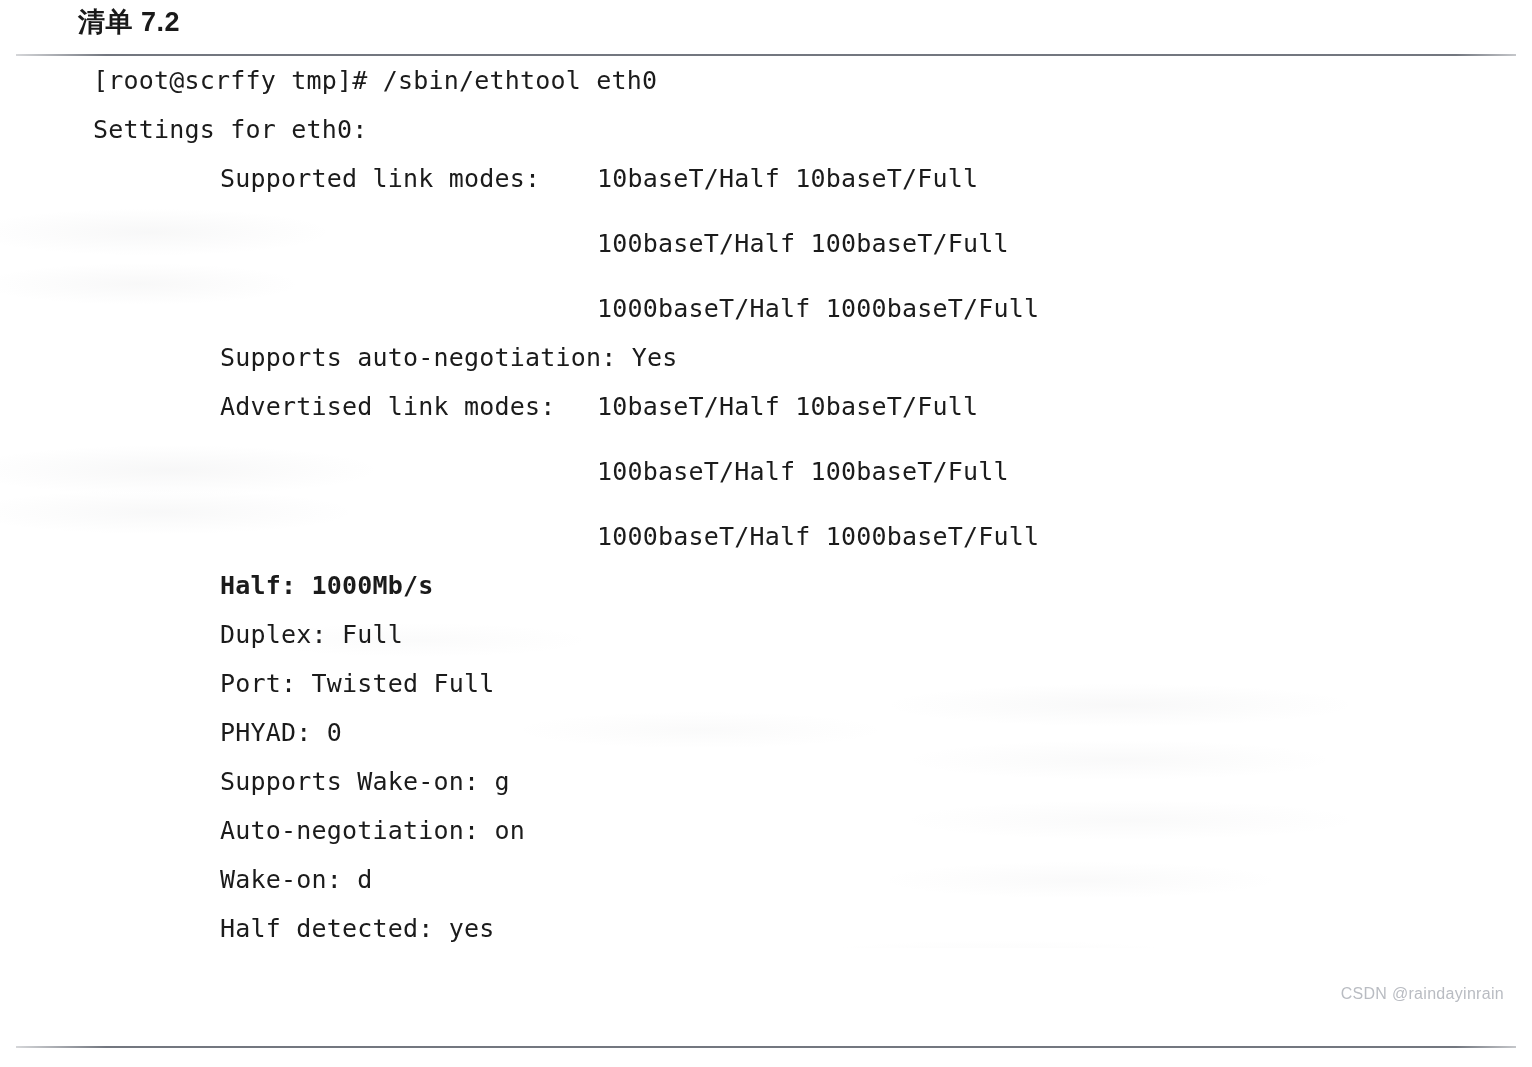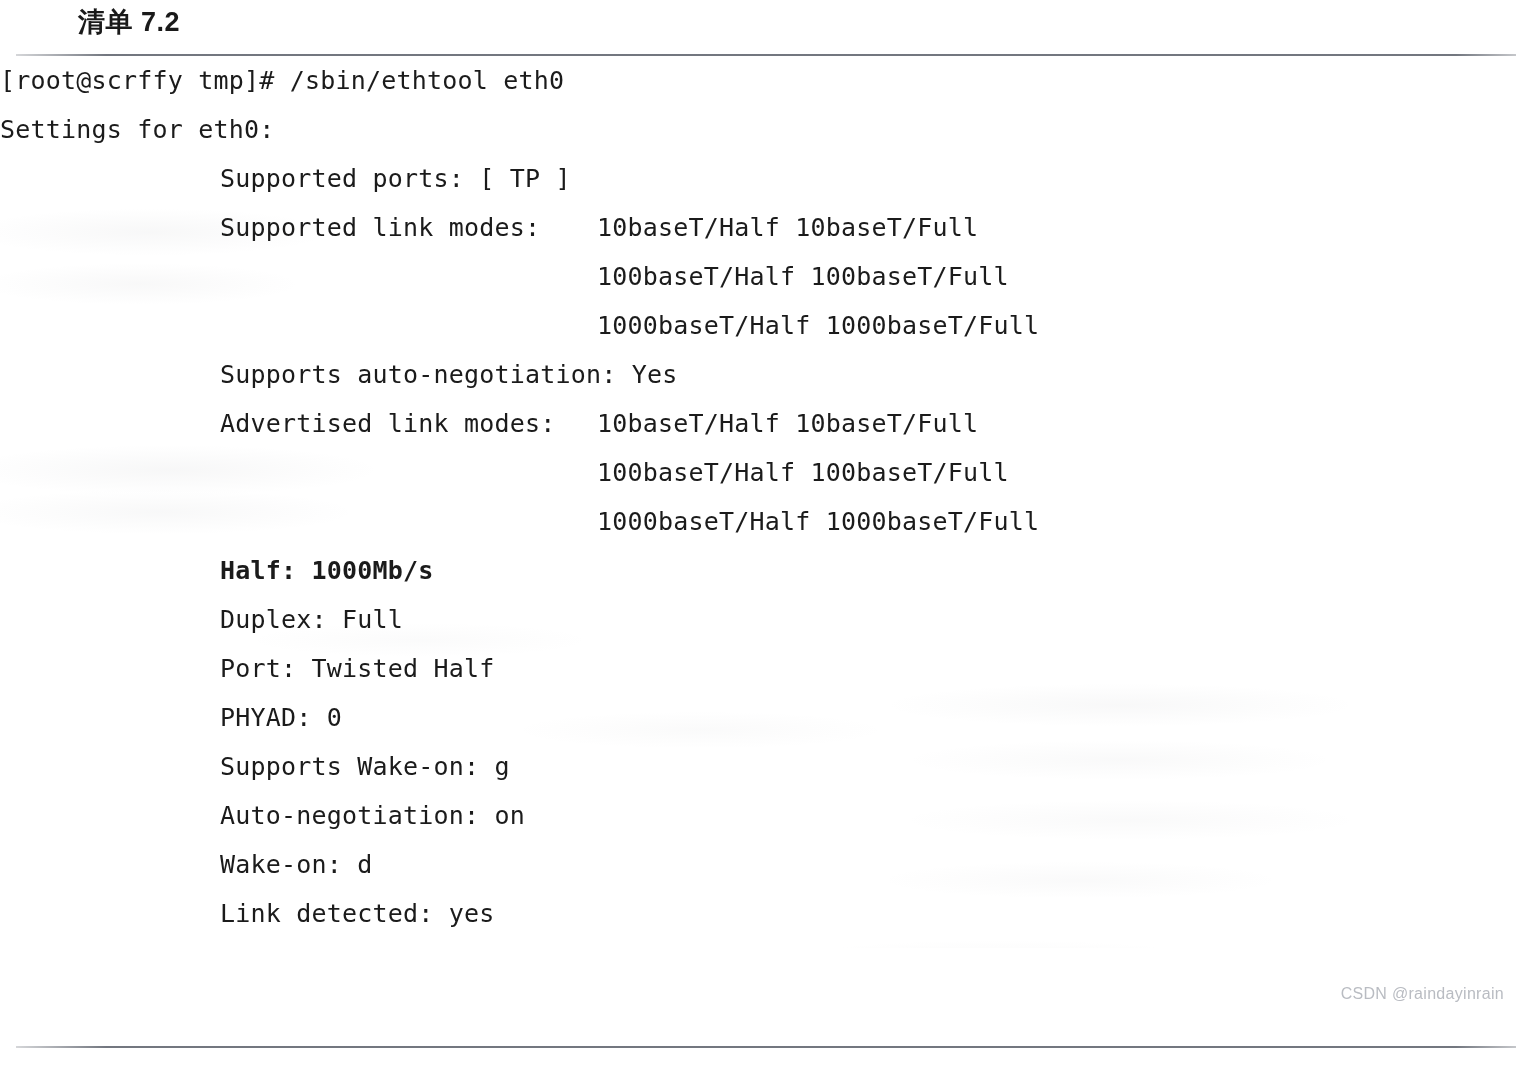--- a/index.html
+++ b/index.html
@@ -66,23 +66,23 @@
   }
   .line {
     position: relative;
     height: 49px;
     font-family: "DejaVu Sans Mono", monospace;
     font-size: 25px;
     color: #1b1b1b;
     white-space: pre;
     letter-spacing: 0.2px;
   }
-  .ind0  { }
+  .ind0  { padding-left: 93px; }
   .ind1  { padding-left: 220px; }
-  .cont  { padding-left: 597px; }
+  .cont  { padding-left: 597px; margin-top: 16px; }
   .bold  { font-weight: bold; }
 
   .seg-key { }
   .seg-val { }
 
   .watermark {
     position: absolute;
     right: 28px;
     top: 985px;
     font-family: "Liberation Sans", sans-serif;
@@ -98,35 +98,34 @@
 
 <div class="page">
 
   <div class="caption">清单 7.2</div>
 
   <div class="rule rule-top"></div>
 
   <div class="code">
       <div class="line ind0"><span class="seg-key">[root@scrffy tmp]# /sbin/ethtool eth0</span></div>
       <div class="line ind0"><span class="seg-key">Settings for eth0:</span></div>
-      <div class="line ind1"><span class="seg-key">Supported ports: [ TP ]</span></div>
       <div class="line ind1"><span class="seg-key">Supported link modes:</span><span class="seg-val" style="position: absolute; left: 597px;">10baseT/Half 10baseT/Full</span></div>
       <div class="line cont"><span class="seg-key">100baseT/Half 100baseT/Full</span></div>
       <div class="line cont"><span class="seg-key">1000baseT/Half 1000baseT/Full</span></div>
       <div class="line ind1"><span class="seg-key">Supports auto-negotiation: Yes</span></div>
       <div class="line ind1"><span class="seg-key">Advertised link modes:</span><span class="seg-val" style="position: absolute; left: 597px;">10baseT/Half 10baseT/Full</span></div>
       <div class="line cont"><span class="seg-key">100baseT/Half 100baseT/Full</span></div>
       <div class="line cont"><span class="seg-key">1000baseT/Half 1000baseT/Full</span></div>
       <div class="line ind1 bold"><span class="seg-key">Half: 1000Mb/s</span></div>
       <div class="line ind1"><span class="seg-key">Duplex: Full</span></div>
-      <div class="line ind1"><span class="seg-key">Port: Twisted Half</span></div>
+      <div class="line ind1"><span class="seg-key">Port: Twisted Full</span></div>
       <div class="line ind1"><span class="seg-key">PHYAD: 0</span></div>
       <div class="line ind1"><span class="seg-key">Supports Wake-on: g</span></div>
       <div class="line ind1"><span class="seg-key">Auto-negotiation: on</span></div>
       <div class="line ind1"><span class="seg-key">Wake-on: d</span></div>
-      <div class="line ind1"><span class="seg-key">Link detected: yes</span></div>
+      <div class="line ind1"><span class="seg-key">Half detected: yes</span></div>
     </div>
 
   <div class="rule rule-bottom"></div>
 
   <div class="watermark">CSDN @raindayinrain</div>
 
 </div>
 
 </body></html>

